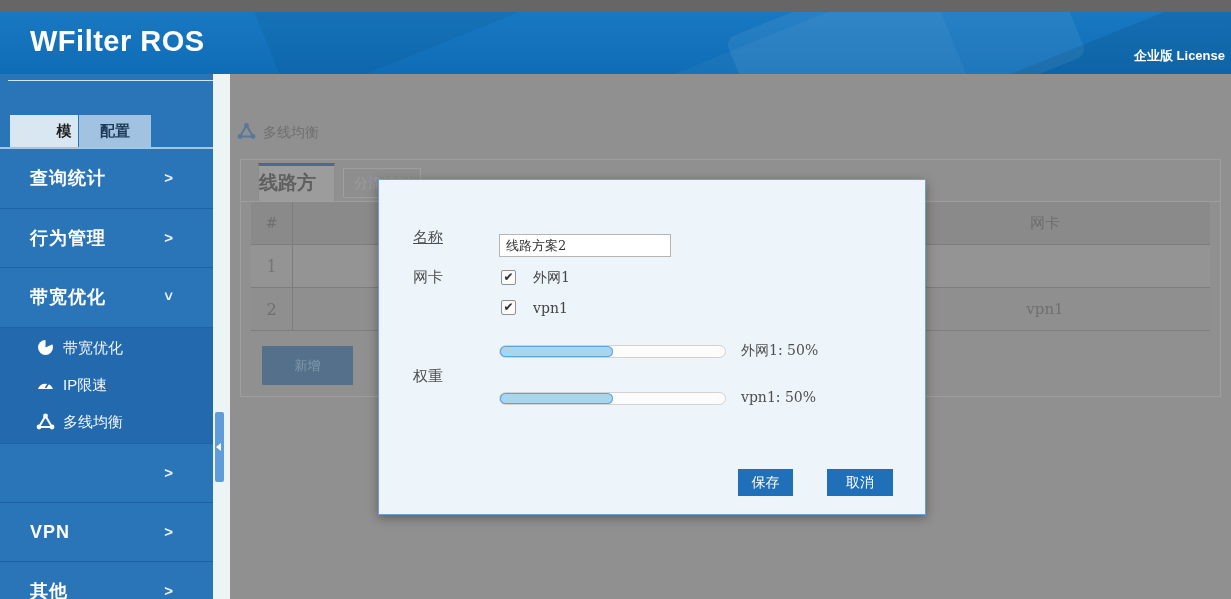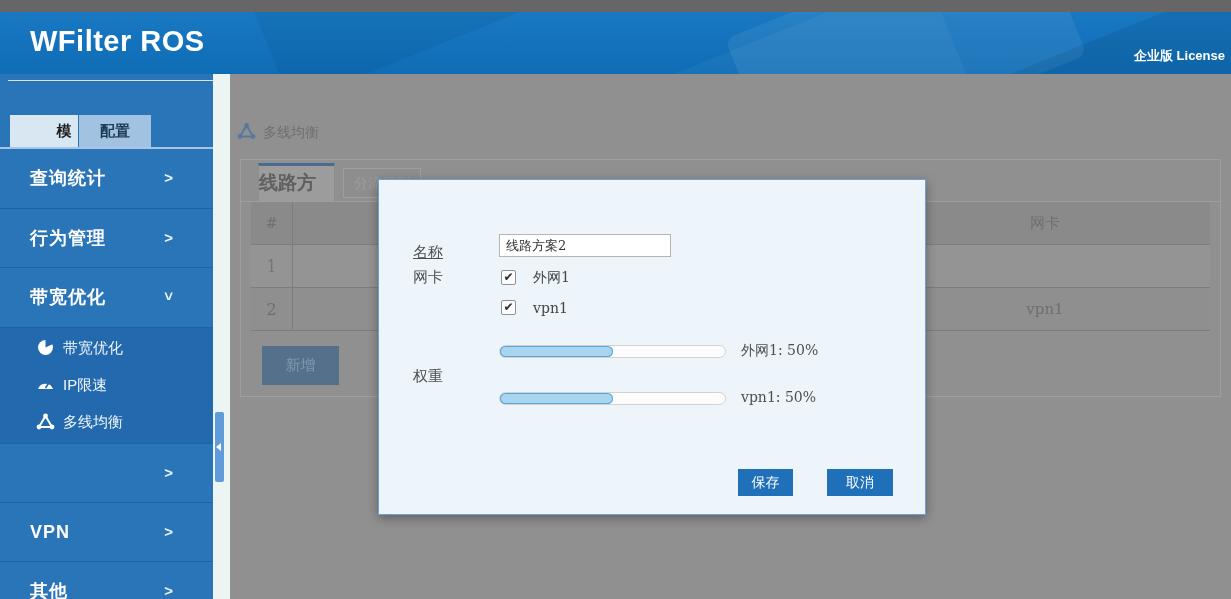--- a/index.html
+++ b/index.html
@@ -107,22 +107,22 @@
     font-family:"DejaVu Serif", serif; }
   .gtr { display:flex; border-bottom:1px solid #7d7d7d; }
   .gtr.hd  { height:43px; background:#8a8a8a; color:#6f6f6f; font-size:14px; }
   .gtr.r1  { height:43px; background:#949494; color:#757575; font-size:16px; }
   .gtr.r2  { height:43px; background:#8f8f8f; color:#6f6f6f; font-size:16px; }
   .gtd { display:flex; align-items:center; justify-content:center; }
   .gtd.c1 { width:42px; border-right:1px solid #7d7d7d; }
   .gtd.c2 { flex:1; }
   .gtd.c3 { width:330px; font-size:15px; }
   .add-btn {
-    position:absolute; left:21px; top:186px; width:77px; height:39px;
-    background:#54708b; border:none; color:#8099ae; font-size:15px; cursor:pointer;
+    position:absolute; left:21px; top:186px; width:91px; height:39px;
+    background:#54708b; border:none; color:#8099ae; font-size:13px; cursor:pointer;
     font-family:Liberation Sans, sans-serif;
   }
   
   .modal {
     position:absolute; left:378px; top:167px; width:548px; height:336px;
     border:1px solid #6ca0dc; background:#edf5fa;
     box-shadow:0 3px 10px rgba(0,0,0,.35);
   }
   .modal-header {
     position:absolute; left:0; top:0; right:0; height:36px; background:#62a1d9;
@@ -133,21 +133,21 @@
   }
   .modal-close {
     position:absolute; right:16px; top:8px; color:#e44c34; font-size:16px;
     font-weight:bold; cursor:pointer; line-height:20px;
   }
   .modal-body {
     position:absolute; left:0; top:36px; right:0; bottom:0; background:#edf5fa;
     font-family:"DejaVu Serif", serif;
   }
   .fld-label { position:absolute; font-size:15px; color:#4f4f4f; }
-  .lab-name   { left:34px; top:27px;text-decoration:underline; }
+  .lab-name   { left:34px; top:12px;text-decoration:underline; }
   .lab-nic    { left:34px; top:52px; }
   .lab-weight { left:34px; top:151px; }
   .name-input {
     position:absolute; left:120px; top:18px; width:172px; height:23px;
     border:1px solid #b5b5b5; background:#fff; padding:0 6px;
     font-size:13px; color:#333; font-family:"DejaVu Serif", serif;
   }
   .cb-row { position:absolute; left:122px; height:16px; }
   .cb-row.row1 { top:51px; }
   .cb-row.row2 { top:81px; }

